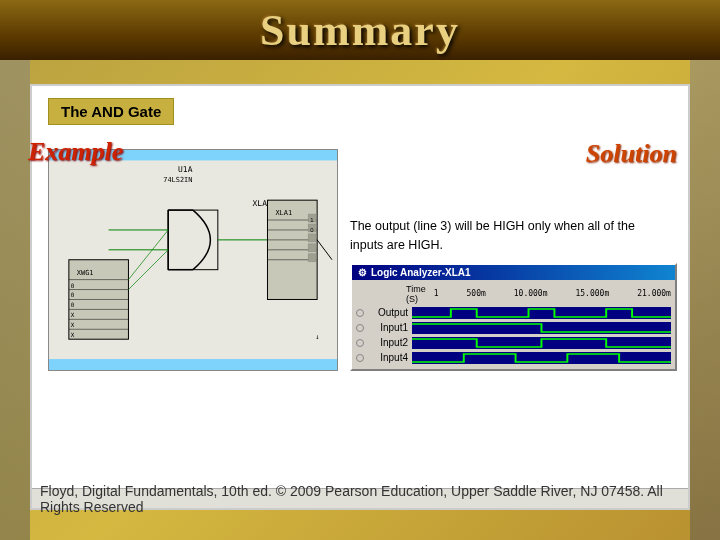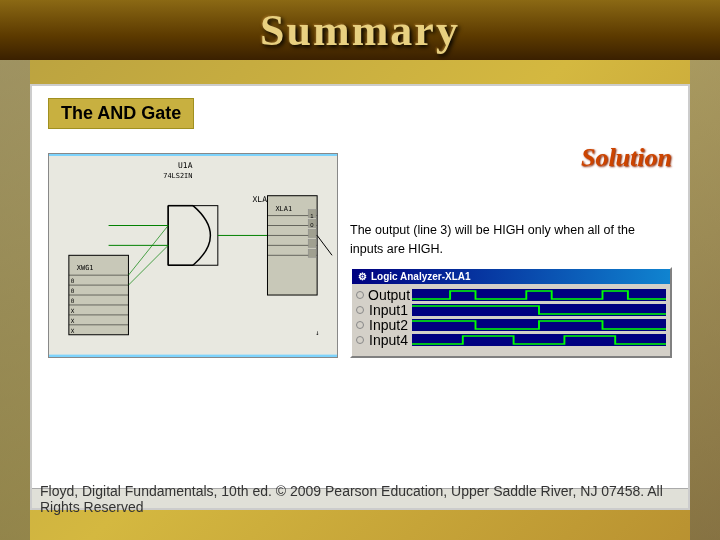--- a/index.html
+++ b/index.html
@@ -52,21 +52,21 @@
       background: #ffffff;
       border: 2px solid #ccc;
       padding: 12px 16px;
     }
 
     
     .and-gate-heading {
       display: inline-block;
       background: #c8b040;
       color: #000;
-      font-size: 18px;
+      font-size: 15px;
       font-weight: bold;
       padding: 4px 12px;
       margin-bottom: 8px;
       border: 1px solid #a09020;
     }
 
     
     .example-label {
       position: absolute;
       left: 46px;
@@ -200,21 +200,21 @@
     .la-radio {
       width: 8px;
       height: 8px;
       border-radius: 50%;
       border: 1px solid #888;
       background: #d4d0c8;
     }
 
     .la-ch-label {
       width: 44px;
-      font-size: 14px;
+      font-size: 10px;
       color: #000;
       text-align: right;
       padding-right: 4px;
     }
 
     .la-waveform-area {
       flex: 1;
       height: 12px;
       background: #000080;
       position: relative;
@@ -259,20 +259,21 @@
     <span class="title-text">Summary</span>
   </div>
 
   <div class="slide-content">
 
     
     <div class="and-gate-heading">The AND Gate</div>
 
     
     <div style="position:relative; margin-top: 4px;">
+      <span class="example-label" style="position:absolute; left:-20px; top:0; font-size:26px;">Example</span>
 
     </div>
 
     
     <div class="bottom-section" style="margin-top: 16px;">
 
       <div class="circuit-diagram">
         <svg class="circuit-svg" viewBox="0 0 290 200" xmlns="http://www.w3.org/2000/svg">
 
           <rect width="290" height="200" fill="#e8e8e0"></rect>
@@ -347,20 +348,30 @@
 
         <div class="logic-analyzer">
 
           <div class="la-titlebar">
             <span style="font-size:10px;">⚙</span>
             <span>Logic Analyzer-XLA1</span>
           </div>
 
           <div class="la-body">
 
+            <div class="la-time-row">
+              <span class="la-time-label">Time (S)</span>
+              <div class="la-time-values">
+                <span>1</span>
+                <span>500m</span>
+                <span>10.000m</span>
+                <span>15.000m</span>
+                <span>21.000m</span>
+              </div>
+            </div>
 
             <div class="la-channels">
 
               <div class="la-channel-row">
                 <div class="la-ch-controls">
                   <div class="la-radio"></div>
                 </div>
                 <span class="la-ch-label">Output</span>
                 <div class="la-waveform-area">
                   <svg class="waveform-svg" viewBox="0 0 200 12" preserveAspectRatio="none">

